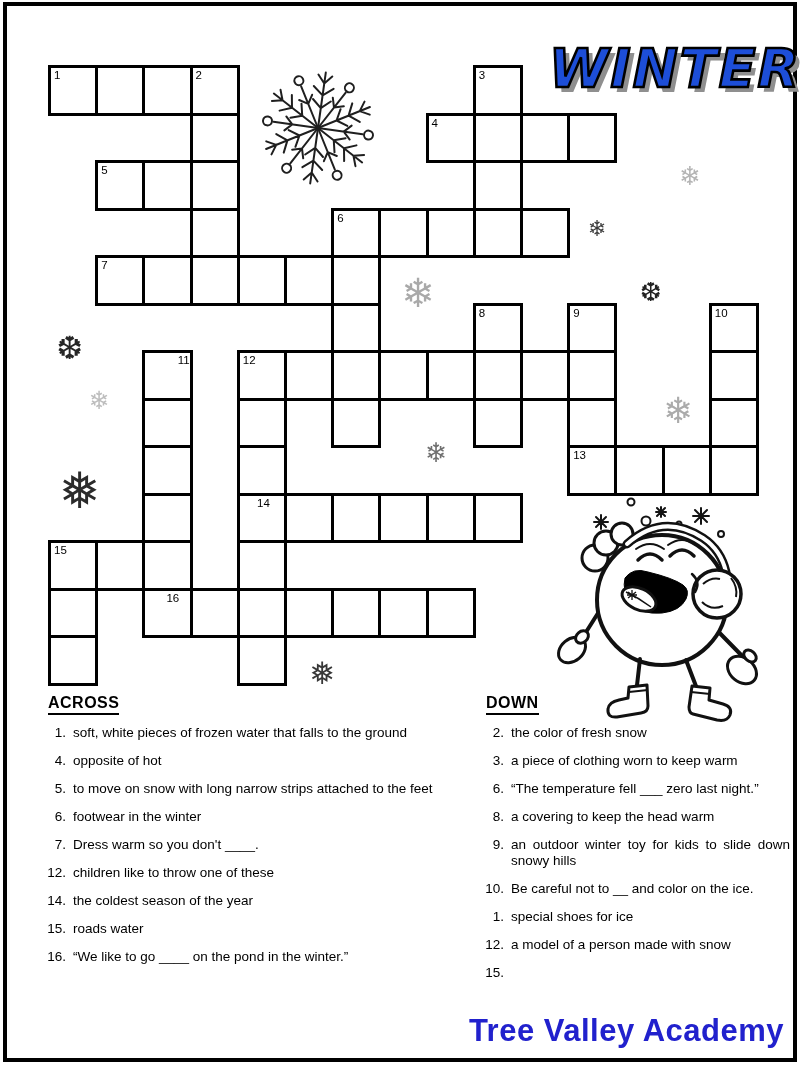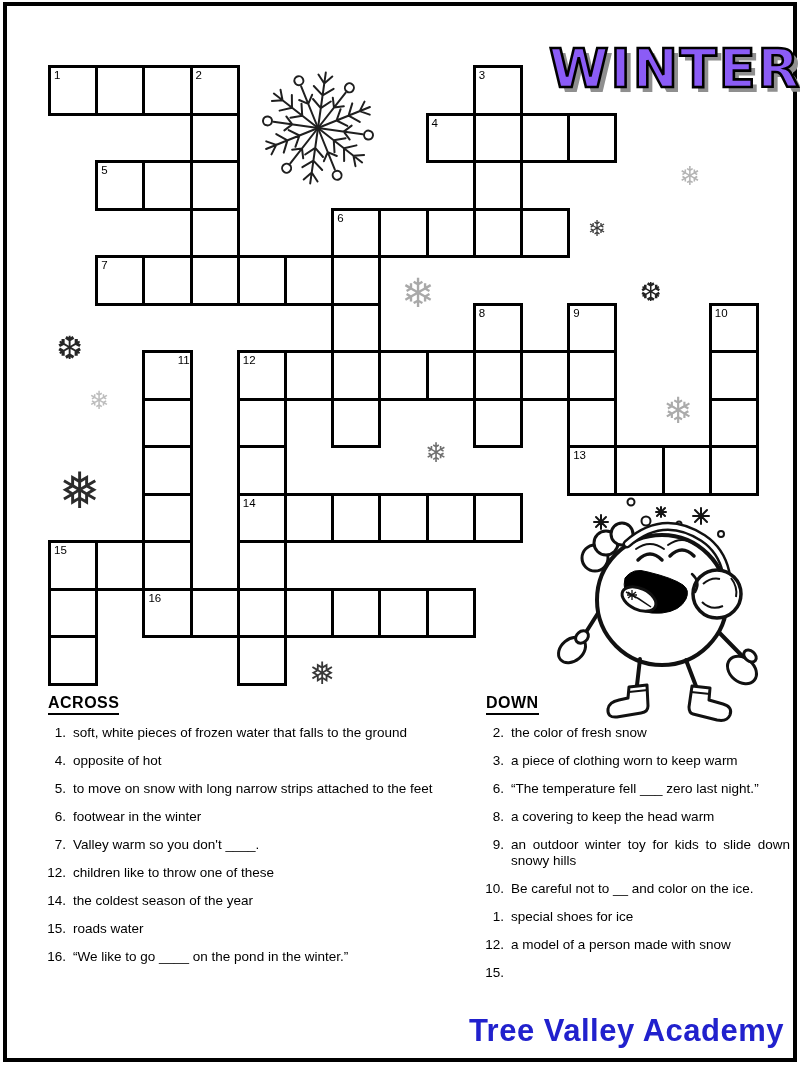--- a/index.html
+++ b/index.html
@@ -9,23 +9,24 @@
   }
   .page-border{
     position:absolute;left:3px;top:2px;right:3px;bottom:5px;
     border:4px solid #000;pointer-events:none;
   }
   
   .winter-title{
     position:absolute;left:549px;top:42px;
     font-family:"DejaVu Sans",sans-serif;
     font-size:54px;font-weight:800;letter-spacing:2px;line-height:1;
-    color:#8b5cf6;
+    color:#1d4ed8;
     -webkit-text-stroke:2.6px #000;
     text-shadow:5px 5px 0 #8f8f8f;
+    font-style:italic;
   }
   
   #grid{position:absolute;left:0;top:0;width:800px;height:700px;}
   .cell{
     position:absolute;box-sizing:border-box;
     width:50.2px;height:50.5px;
     border:3px solid #000;background:#fff;
   }
   .cell-num{
     display:block;font-size:11.5px;line-height:1;
@@ -136,36 +137,36 @@
     <div class="cell" style="left: 708.8px; top: 397.5px;"></div>
     <div class="cell" style="left: 142.4px; top: 445px;"></div>
     <div class="cell" style="left: 236.8px; top: 445px;"></div>
     <div class="cell" style="left: 567.2px; top: 445px;">
       <span class="cell-num">13</span>
     </div>
     <div class="cell" style="left: 614.4px; top: 445px;"></div>
     <div class="cell" style="left: 661.6px; top: 445px;"></div>
     <div class="cell" style="left: 708.8px; top: 445px;"></div>
     <div class="cell" style="left: 142.4px; top: 492.5px;"></div>
-    <div class="cell" style="left: 236.8px; top: 492.5px;">
+    <div class="cell" style="left: 236.8px; top: 492.5px; text-align: center;">
       <span class="cell-num">14</span>
     </div>
     <div class="cell" style="left: 284px; top: 492.5px;"></div>
     <div class="cell" style="left: 331.2px; top: 492.5px;"></div>
     <div class="cell" style="left: 378.4px; top: 492.5px;"></div>
     <div class="cell" style="left: 425.6px; top: 492.5px;"></div>
     <div class="cell" style="left: 472.8px; top: 492.5px;"></div>
     <div class="cell" style="left: 48px; top: 540px;">
       <span class="cell-num">15</span>
     </div>
     <div class="cell" style="left: 95.2px; top: 540px;"></div>
     <div class="cell" style="left: 142.4px; top: 540px;"></div>
     <div class="cell" style="left: 236.8px; top: 540px;"></div>
     <div class="cell" style="left: 48px; top: 587.5px;"></div>
-    <div class="cell" style="left: 142.4px; top: 587.5px;">
+    <div class="cell" style="left: 142.4px; top: 587.5px; padding-left: 18px;">
       <span class="cell-num">16</span>
     </div>
     <div class="cell" style="left: 189.6px; top: 587.5px;"></div>
     <div class="cell" style="left: 236.8px; top: 587.5px;"></div>
     <div class="cell" style="left: 284px; top: 587.5px;"></div>
     <div class="cell" style="left: 331.2px; top: 587.5px;"></div>
     <div class="cell" style="left: 378.4px; top: 587.5px;"></div>
     <div class="cell" style="left: 425.6px; top: 587.5px;"></div>
     <div class="cell" style="left: 48px; top: 635px;"></div>
     <div class="cell" style="left: 236.8px; top: 635px;"></div>
@@ -294,21 +295,21 @@
       <div class="clue">
         <span class="clue-num">5.</span>
         <span class="clue-text">to move on snow with long narrow strips attached to the feet</span>
       </div>
       <div class="clue">
         <span class="clue-num">6.</span>
         <span class="clue-text">footwear in the winter</span>
       </div>
       <div class="clue">
         <span class="clue-num">7.</span>
-        <span class="clue-text">Valley warm so you don't ____.</span>
+        <span class="clue-text">Dress warm so you don't ____.</span>
       </div>
       <div class="clue">
         <span class="clue-num">12.</span>
         <span class="clue-text">children like to throw one of these</span>
       </div>
       <div class="clue">
         <span class="clue-num">14.</span>
         <span class="clue-text">the coldest season of the year</span>
       </div>
       <div class="clue">

